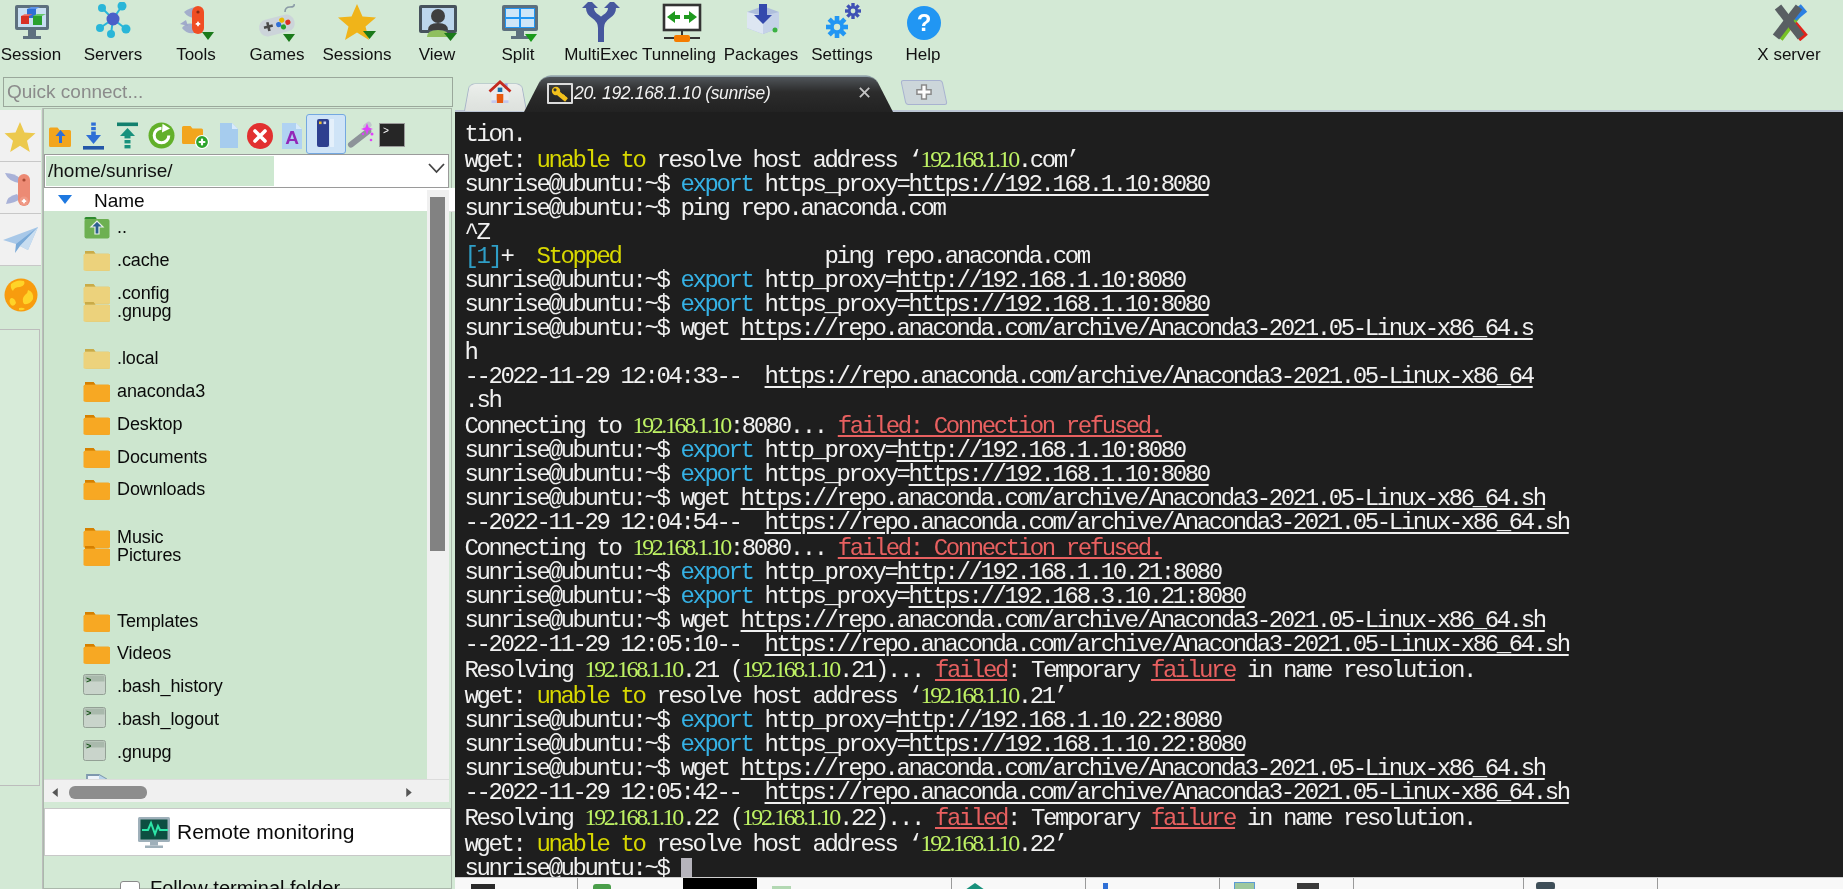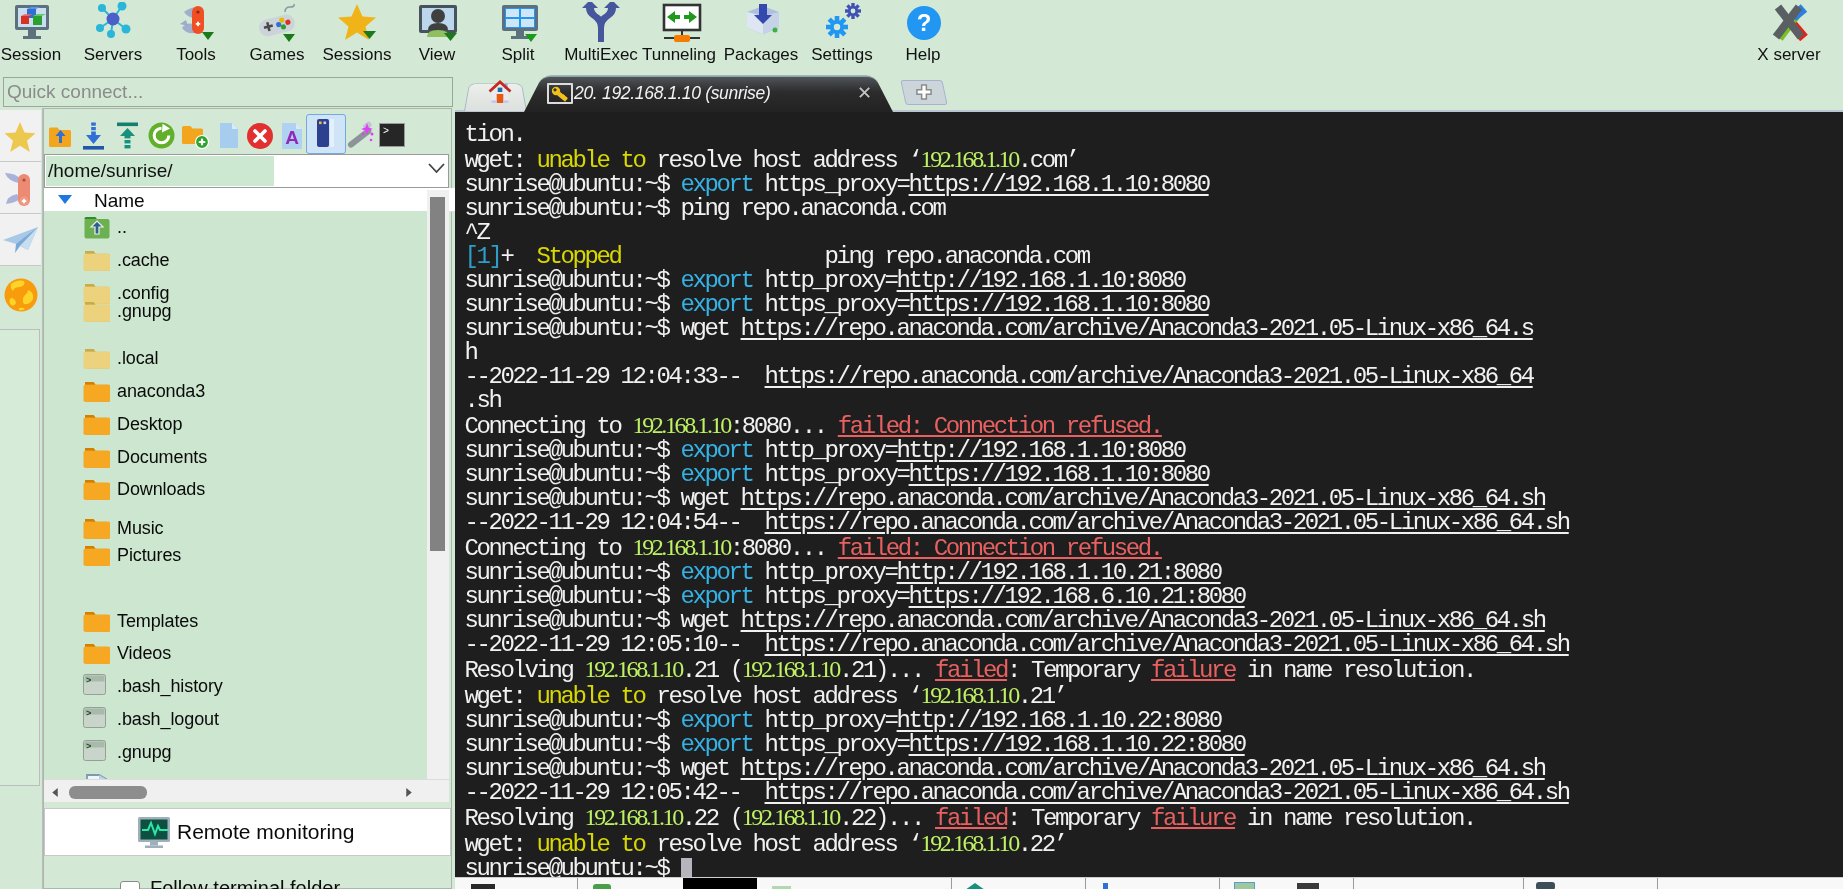--- a/index.html
+++ b/index.html
@@ -398,21 +398,21 @@
       <span class="rlab">Documents</span>
     </div>
     <div class="row" style="top:262.4px">
       <span class="ricon"><svg width="28" height="24" viewBox="0 0 28 24">
           <path d="M2 3 h8.5 l2 2.8 h13 a1.5 1.5 0 0 1 1.5 1.5 l0 14 a1.5 1.5 0 0 1 -1.5 1.5 h-22 a1.5 1.5 0 0 1 -1.5 -1.5 v-16.8 a1.5 1.5 0 0 1 1.5 -1.5z" fill="#e8920c"></path>
           <path d="M2 3 h8.5 l2 2.8 h-10.5z" fill="#d57f00"></path>
           <rect x="0.5" y="5.8" width="26.5" height="17" rx="1.5" fill="#f7a823"></rect>
         </svg></span>
       <span class="rlab">Downloads</span>
     </div>
-    <div class="row" style="top:301px">
+    <div class="row" style="top:310px">
       <span class="ricon"><svg width="28" height="24" viewBox="0 0 28 24">
           <path d="M2 3 h8.5 l2 2.8 h13 a1.5 1.5 0 0 1 1.5 1.5 l0 14 a1.5 1.5 0 0 1 -1.5 1.5 h-22 a1.5 1.5 0 0 1 -1.5 -1.5 v-16.8 a1.5 1.5 0 0 1 1.5 -1.5z" fill="#e8920c"></path>
           <path d="M2 3 h8.5 l2 2.8 h-10.5z" fill="#d57f00"></path>
           <rect x="0.5" y="5.8" width="26.5" height="17" rx="1.5" fill="#f7a823"></rect>
         </svg></span>
       <span class="rlab">Music</span>
     </div>
     <div class="row" style="top:328.0px">
       <span class="ricon"><svg width="28" height="24" viewBox="0 0 28 24">
           <path d="M2 3 h8.5 l2 2.8 h13 a1.5 1.5 0 0 1 1.5 1.5 l0 14 a1.5 1.5 0 0 1 -1.5 1.5 h-22 a1.5 1.5 0 0 1 -1.5 -1.5 v-16.8 a1.5 1.5 0 0 1 1.5 -1.5z" fill="#e8920c"></path>
@@ -533,21 +533,21 @@
 h
 --2022-11-29 12:04:33--  <span class="u">https://repo.anaconda.com/archive/Anaconda3-2021.05-Linux-x86_64</span>
 .sh
 Connecting to <span class="m">192.168.1.10</span>:8080... <span class="r">failed: Connection refused.</span>
 sunrise@ubuntu:~$ <span class="c">export</span> http_proxy=<span class="u">http://192.168.1.10:8080</span>
 sunrise@ubuntu:~$ <span class="c">export</span> https_proxy=<span class="u">https://192.168.1.10:8080</span>
 sunrise@ubuntu:~$ wget <span class="u">https://repo.anaconda.com/archive/Anaconda3-2021.05-Linux-x86_64.sh</span>
 --2022-11-29 12:04:54--  <span class="u">https://repo.anaconda.com/archive/Anaconda3-2021.05-Linux-x86_64.sh</span>
 Connecting to <span class="m">192.168.1.10</span>:8080... <span class="r">failed: Connection refused.</span>
 sunrise@ubuntu:~$ <span class="c">export</span> http_proxy=<span class="u">http://192.168.1.10.21:8080</span>
-sunrise@ubuntu:~$ <span class="c">export</span> https_proxy=<span class="u">https://192.168.6.10.21:8080</span>
+sunrise@ubuntu:~$ <span class="c">export</span> https_proxy=<span class="u">https://192.168.3.10.21:8080</span>
 sunrise@ubuntu:~$ wget <span class="u">https://repo.anaconda.com/archive/Anaconda3-2021.05-Linux-x86_64.sh</span>
 --2022-11-29 12:05:10--  <span class="u">https://repo.anaconda.com/archive/Anaconda3-2021.05-Linux-x86_64.sh</span>
 Resolving <span class="m">192.168.1.10</span>.21 (<span class="m">192.168.1.10</span>.21)... <span class="r">failed</span>: Temporary <span class="r">failure</span> in name resolution.
 wget: <span class="y">unable to</span> resolve host address ‘<span class="m">192.168.1.10</span>.21’
 sunrise@ubuntu:~$ <span class="c">export</span> http_proxy=<span class="u">http://192.168.1.10.22:8080</span>
 sunrise@ubuntu:~$ <span class="c">export</span> https_proxy=<span class="u">https://192.168.1.10.22:8080</span>
 sunrise@ubuntu:~$ wget <span class="u">https://repo.anaconda.com/archive/Anaconda3-2021.05-Linux-x86_64.sh</span>
 --2022-11-29 12:05:42--  <span class="u">https://repo.anaconda.com/archive/Anaconda3-2021.05-Linux-x86_64.sh</span>
 Resolving <span class="m">192.168.1.10</span>.22 (<span class="m">192.168.1.10</span>.22)... <span class="r">failed</span>: Temporary <span class="r">failure</span> in name resolution.
 wget: <span class="y">unable to</span> resolve host address ‘<span class="m">192.168.1.10</span>.22’

